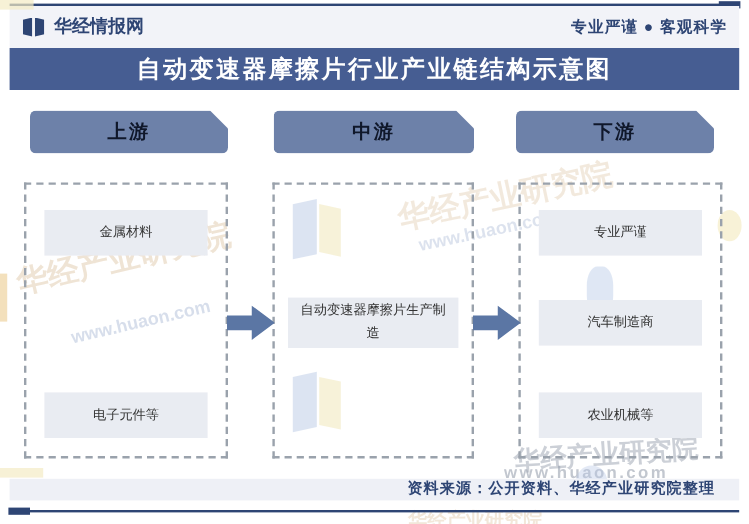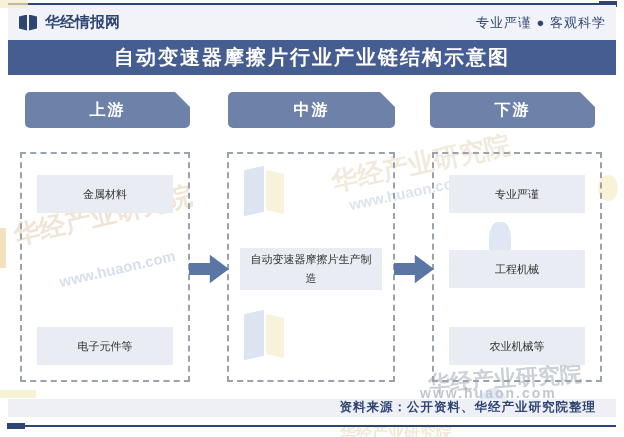--- a/index.html
+++ b/index.html
@@ -11,27 +11,27 @@
   .bottom-line{position:absolute;left:8px;right:8px;top:425px;height:2px;background:var(--navy,#2e4574);}
   .bottom-cap{position:absolute;left:7px;top:423px;width:18px;height:6px;background:var(--navy,#2e4574);}
   
   .brand-bar{position:absolute;left:8px;right:8px;top:5px;height:35px;background:var(--strip-bg,#f2f3f8);
              display:flex;align-items:center;justify-content:space-between;padding:0 10px;box-sizing:border-box;}
   .brand{display:flex;align-items:center;gap:7px;color:var(--navy,#2e4574);font-size:15px;font-weight:bold;}
   .logo{position:relative;width:20px;height:16px;}
   .logo i{position:absolute;top:0;height:16px;background:var(--navy,#2e4574);}
   .logo .l{left:1px;width:8px;clip-path:polygon(0 12%,100% 0,100% 100%,0 88%);}
   .logo .r{right:1px;width:8px;clip-path:polygon(0 0,100% 12%,100% 88%,0 100%);}
-  .slogan{color:var(--navy,#2e4574);font-size:13px;font-weight:normal;letter-spacing:1px;}
+  .slogan{color:var(--navy,#2e4574);font-size:13px;font-weight:bold;letter-spacing:1px;}
   
   .title-bar{position:absolute;left:8px;right:8px;top:40px;height:35px;background:var(--title-bar,#465d92);
              color:#ffffff;font-size:20px;font-weight:bold;letter-spacing:2px;
              display:flex;align-items:center;justify-content:center;}
   
-  .pill{position:absolute;top:92px;height:36px;background:var(--pill,#6d81a9);color:#ffffff;
+  .pill{position:absolute;top:92px;height:36px;background:var(--pill,#6d81a9);color:#0f172a;
         font-size:16px;font-weight:bold;letter-spacing:2px;display:flex;align-items:center;justify-content:center;
         border-radius:5px;clip-path:polygon(0 0,calc(100% - 15px) 0,100% 15px,100% 100%,0 100%);}
   .pill.up{left:25px;width:165px;}
   .pill.mid{left:228px;width:167px;}
   .pill.down{left:430px;width:165px;}
   
   .panel{position:absolute;top:152px;height:230px;border:2px dashed var(--dash-border,#9aa2ac);box-sizing:border-box;}
   .panel.up{left:20px;width:170px;}
   .panel.mid{left:227px;width:168px;}
   .panel.down{left:432px;width:170px;}
@@ -117,21 +117,21 @@
     <div class="node n1">金属材料</div>
     <div class="node n3">电子元件等</div>
   </div>
 
   <div class="panel mid">
     <div class="node">自动变速器摩擦片生产制造</div>
   </div>
 
   <div class="panel down">
     <div class="node n1">专业严谨</div>
-    <div class="node n2">工程机械</div>
+    <div class="node n2">汽车制造商</div>
     <div class="node n3">农业机械等</div>
   </div>
 
   <div class="arrow a1"></div>
   <div class="arrow a2"></div>
 
   <div class="footer-bar">
     <span>资料来源：公开资料、华经产业研究院整理</span>
   </div>
   <div class="bottom-line"></div>

